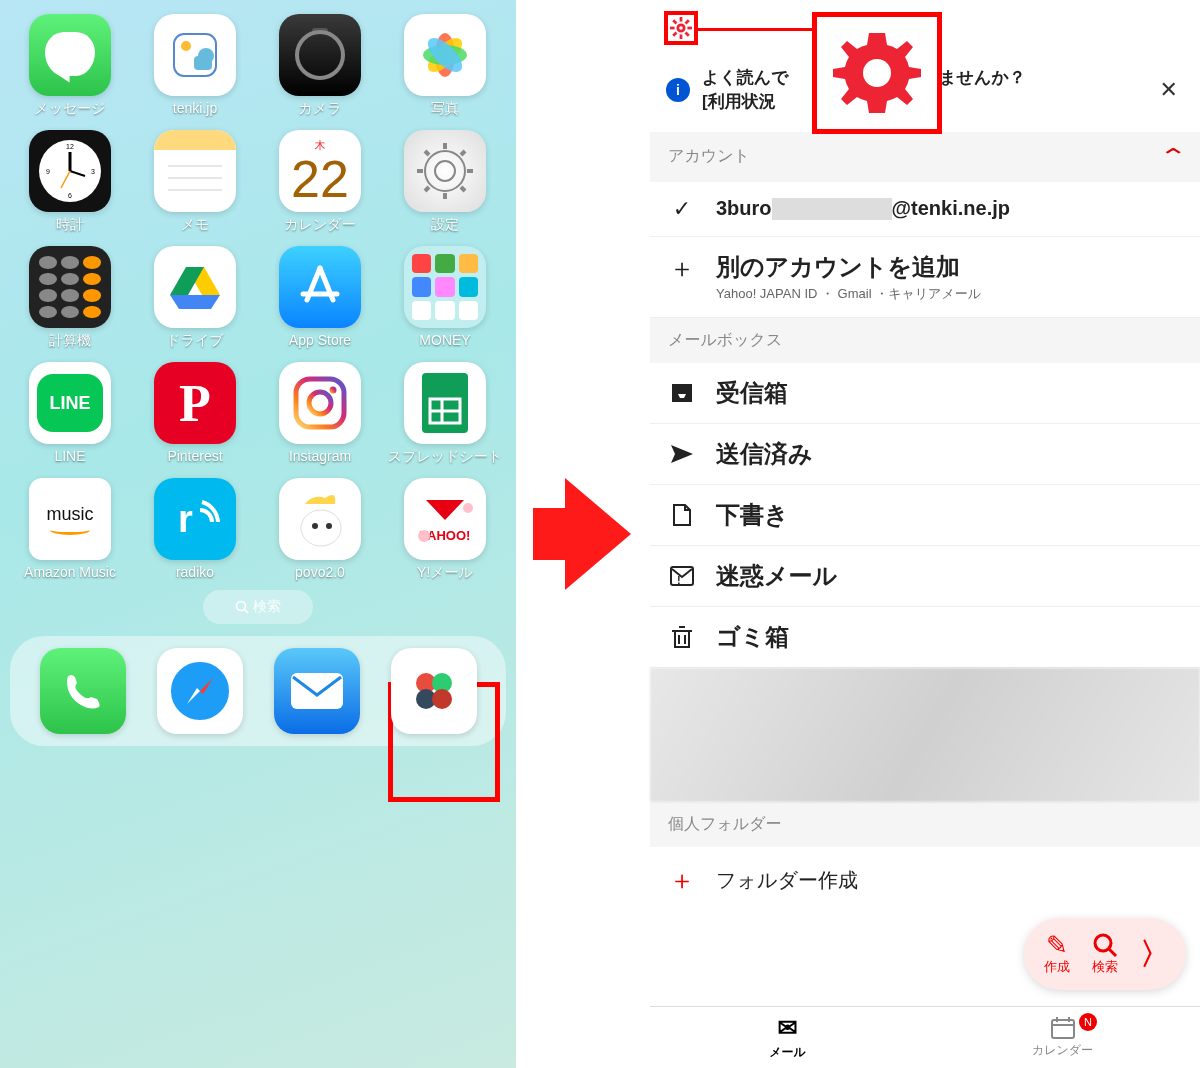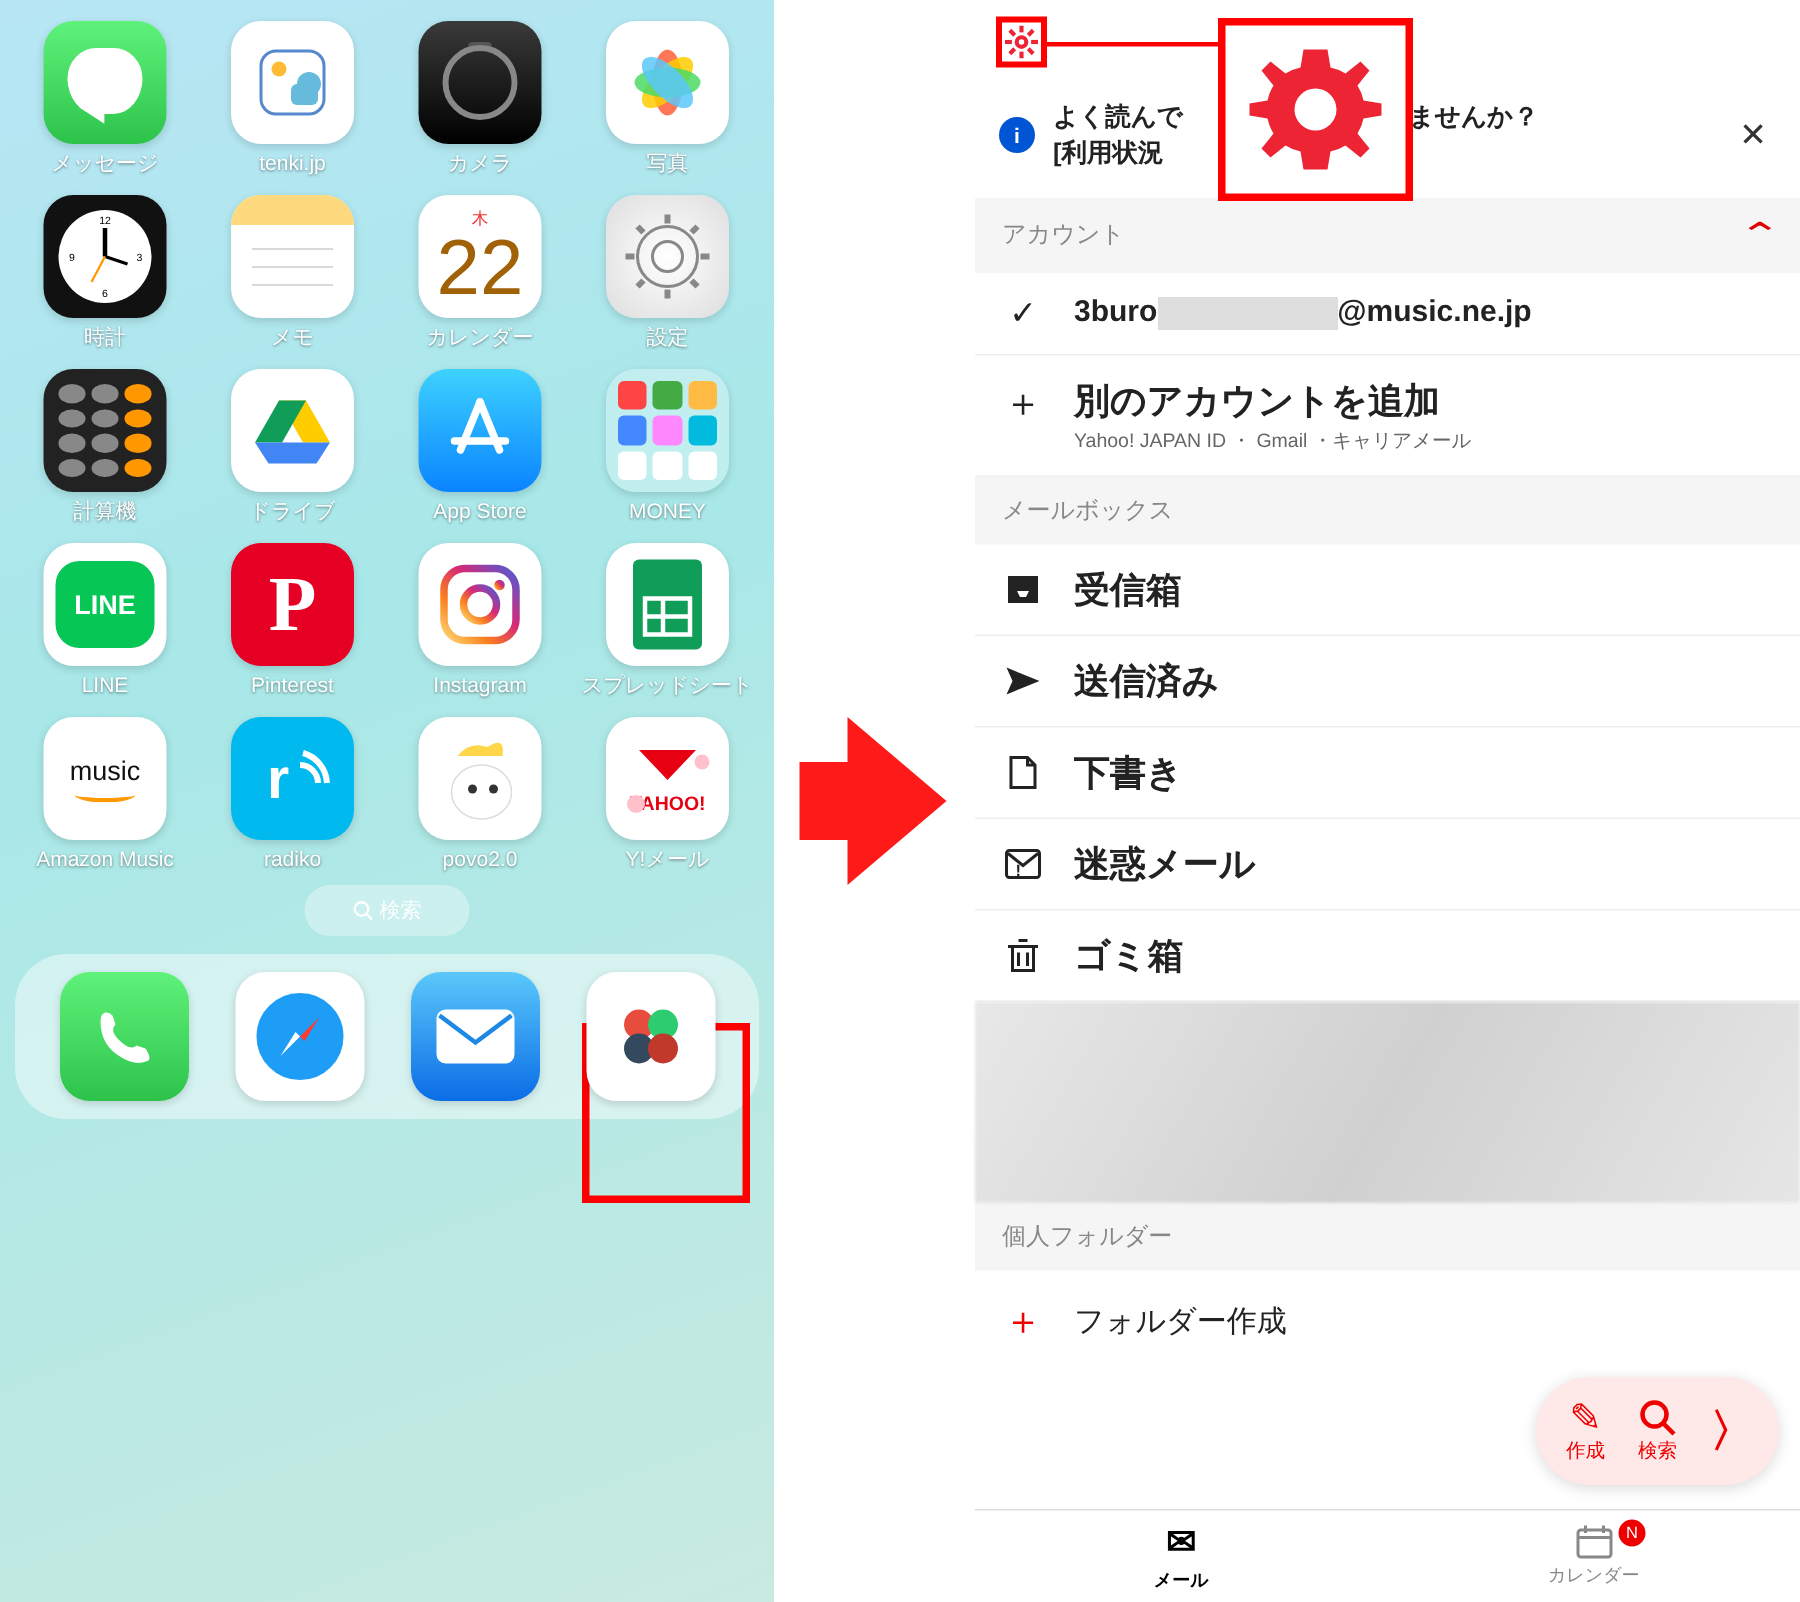--- a/index.html
+++ b/index.html
@@ -85,21 +85,21 @@
   .ic-calc-grid span:nth-child(3n){background:#ff9800;}
   .ic-voice { background:#000; }
   .ic-drive { background:#fff; }
   .ic-appstore { background:linear-gradient(180deg,#3dd1ff,#0a84ff); }
   .ic-line { background:#fff; }
   .ic-line-inner{width:66px;height:58px;background:#06c755;border-radius:16px;display:flex;align-items:center;justify-content:center;color:#fff;font-weight:bold;font-size:18px;}
   .ic-pinterest { background:#e60023; }
   .ic-pinterest-p{color:#fff;font-size:52px;font-weight:bold;font-family:Georgia,serif;}
   .ic-instagram { background:#fff; }
   .ic-sheets { background:#fff; }
-  .ic-music { background:#fff; display:flex;flex-direction:column;align-items:center;justify-content:center;}
+  .ic-music { background:#fff; display:flex;flex-direction:column;align-items:center;justify-content:center;border-radius:13px;}
   .ic-music .m1{font-size:18px;font-weight:500;color:#111;}
   .ic-music .m2{width:40px;height:10px;border-bottom:3px solid #ff9900;border-radius:0 0 50% 50%;}
   .ic-radiko { background:#00b9ef;color:#fff; }
   .ic-povo { background:#fff; }
   .ic-ymail { background:#fff; }
   .search-pill { margin:8px auto 12px; width:110px; height:34px; background:rgba(255,255,255,0.35); border-radius:17px; display:flex;align-items:center;justify-content:center;gap:4px;color:rgba(255,255,255,0.9);font-size:14px;}
   .dock { margin:0 10px 10px; background:rgba(255,255,255,0.45); border-radius:34px; padding:12px 14px; display:flex; justify-content:space-around;}
   .dock .icon-box{width:86px;height:86px;}
   .ic-phone{background:linear-gradient(180deg,#5ff27a,#2dc34a);}
   .ic-safari{background:#fff;}
@@ -470,21 +470,21 @@
   <div class="sect-hdr">
     <span>アカウント</span>
     <span class="chev-up">⌃</span>
   </div>
 
   <div class="row">
     <div class="ic">✓</div>
     <div class="acct-mask">
       <span>3buro</span>
         <span class="mask-box"></span>
-        <span>@music.ne.jp</span>
+        <span>@tenki.ne.jp</span>
     </div>
   </div>
 
   <div class="row" style="align-items:flex-start;">
     <div class="ic" style="font-size:26px;">＋</div>
     <div>
       <div class="row-main">別のアカウントを追加</div>
       <div class="row-sub">Yahoo! JAPAN ID ・ Gmail ・キャリアメール</div>
     </div>
   </div>

